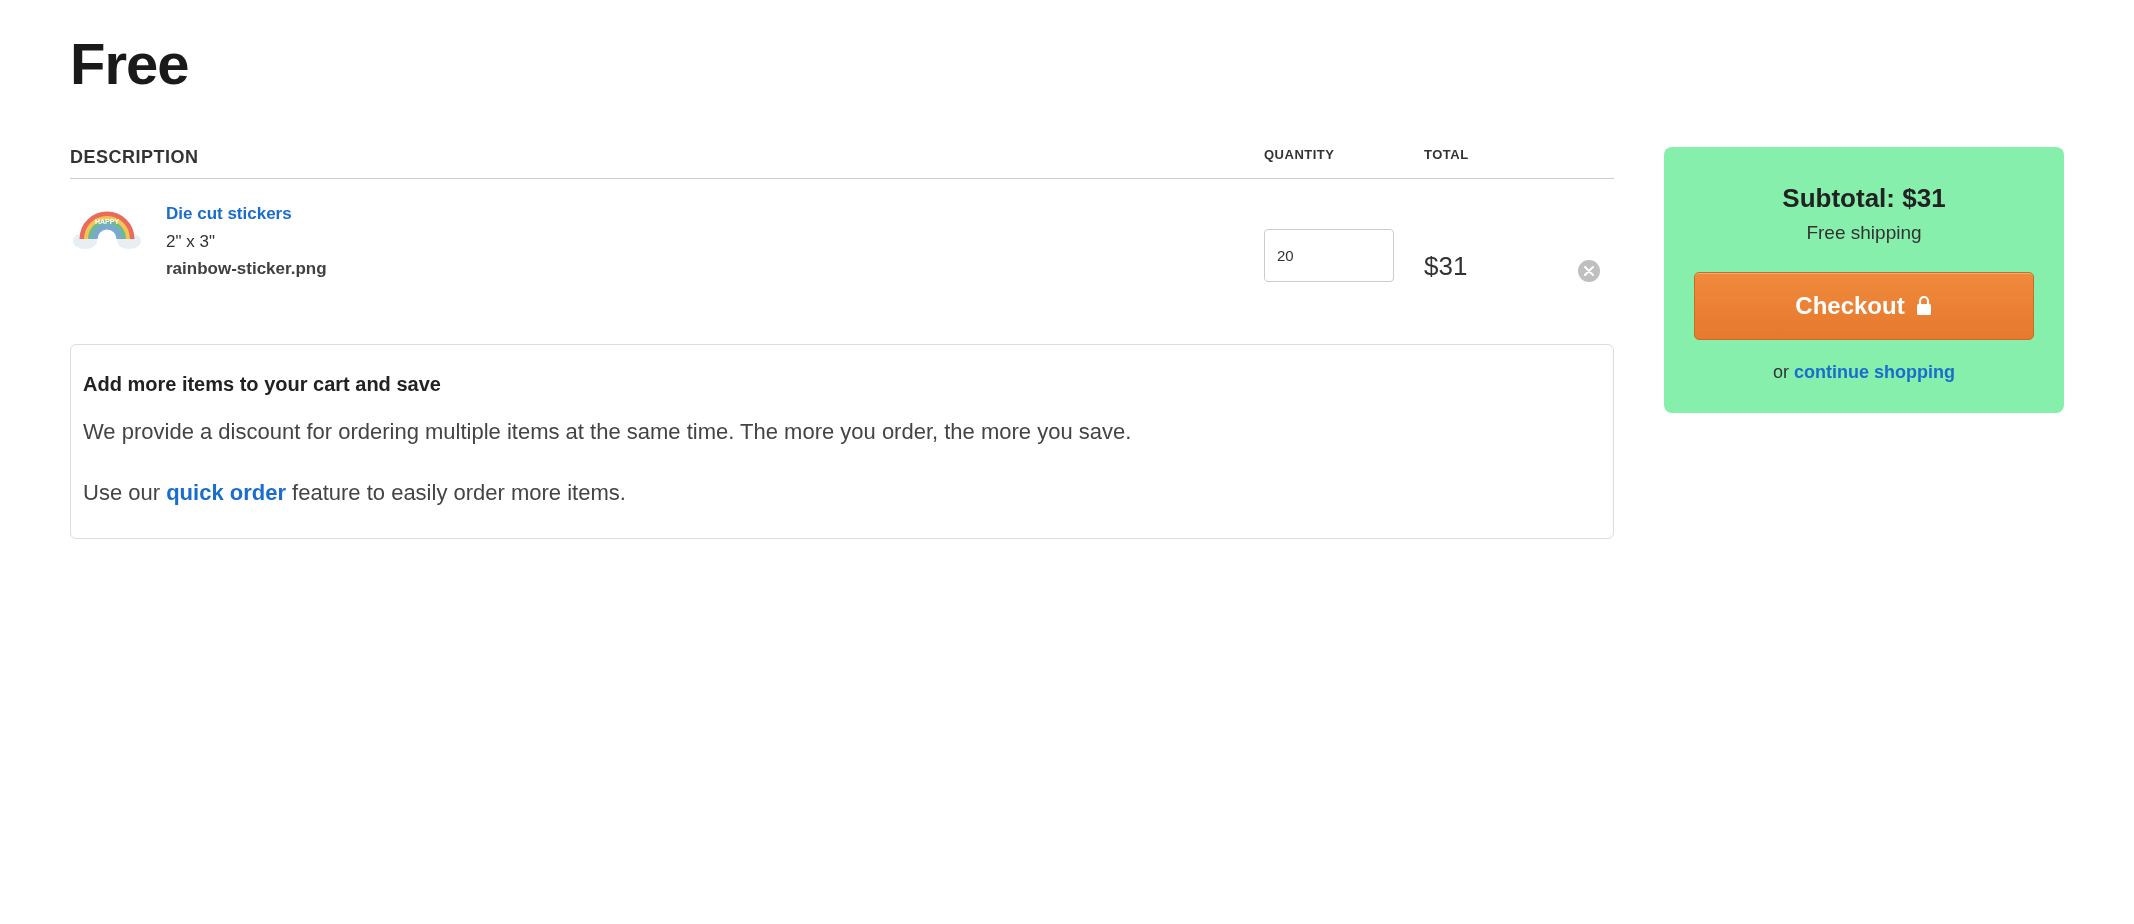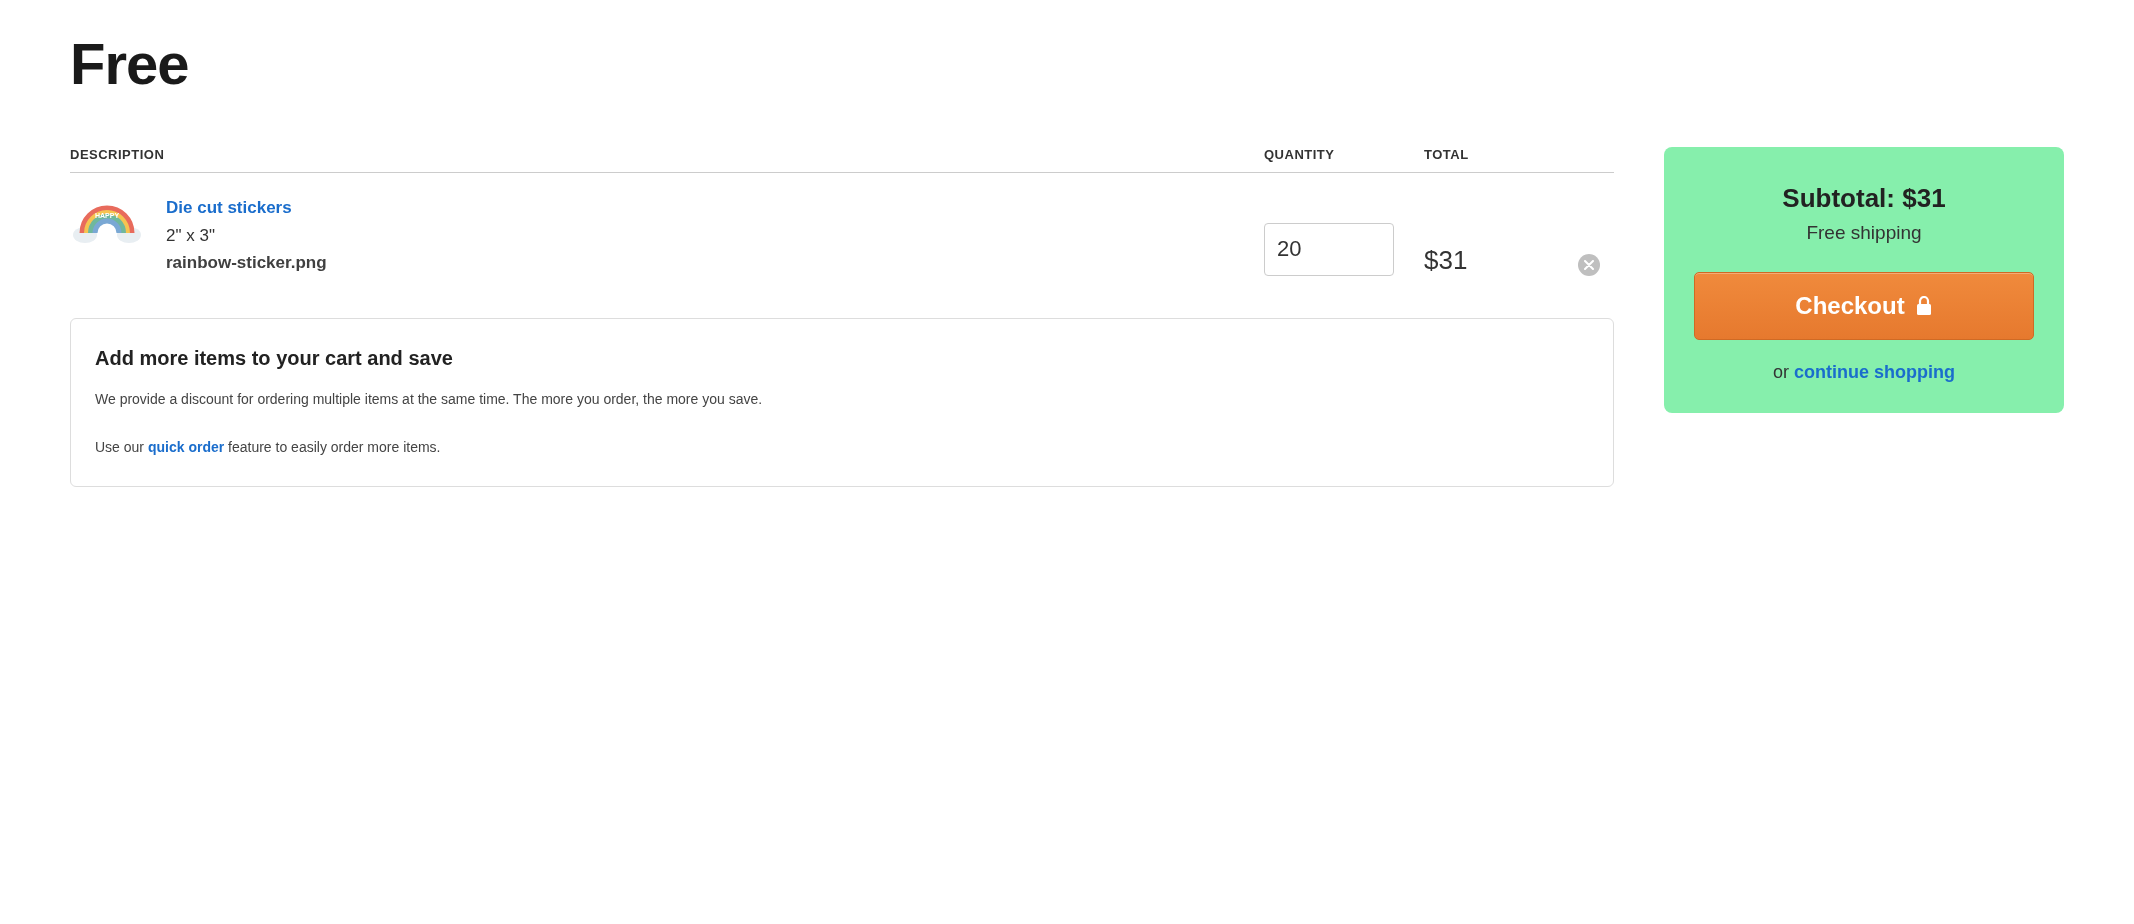--- a/index.html
+++ b/index.html
@@ -30,21 +30,21 @@
     .cart-table {
       width: 100%;
     }
     .cart-header {
       display: flex;
       border-bottom: 1px solid #ccc;
       padding-bottom: 10px;
     }
     .col-description {
       flex: 1;
-      font-size: 13px;
+      font-size: 18px;
       font-weight: 700;
       letter-spacing: 0.5px;
       color: #333;
     }
     .col-quantity {
       width: 160px;
       font-size: 13px;
       font-weight: 700;
       letter-spacing: 0.5px;
       color: #333;
@@ -108,21 +108,21 @@
     }
     .item-quantity {
       width: 160px;
     }
     .qty-input {
       width: 130px;
       height: 53px;
       border: 1px solid #ccc;
       border-radius: 4px;
       padding: 8px 12px;
-      font-size: 22px;
+      font-size: 15px;
       color: #333;
       font-family: inherit;
     }
     .item-total {
       width: 140px;
       font-size: 26px;
       color: #333;
     }
     .item-remove {
       width: 50px;
@@ -143,31 +143,31 @@
       font-size: 13px;
       padding: 0;
     }
     .remove-btn svg {
       width: 10px;
       height: 10px;
     }
     .info-box {
       border: 1px solid #ddd;
       border-radius: 6px;
-      padding: 28px 24px;
-      margin-top: 12px;
+      padding: 28px 12px;
+      margin-top: 32px;
     }
     .info-title {
       font-size: 20px;
       font-weight: 700;
       margin-bottom: 18px;
       color: #222;
     }
     .info-text {
-      font-size: 14px;
+      font-size: 22px;
       color: #444;
       line-height: 1.6;
       margin-bottom: 26px;
     }
     .info-text:last-child {
       margin-bottom: 0;
     }
     .link {
       color: #1a6dcc;
       font-weight: 700;

